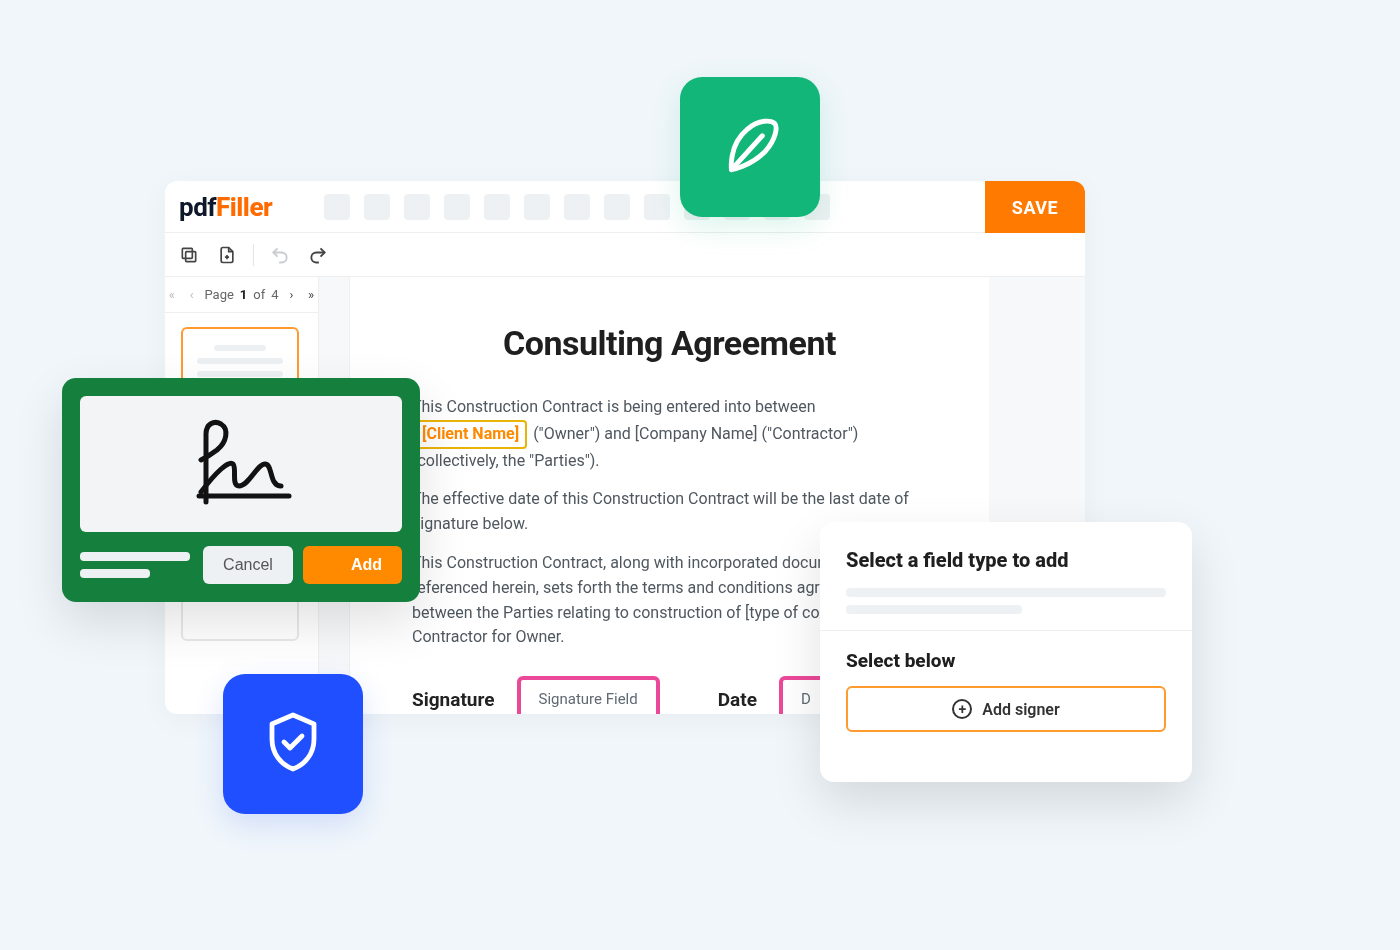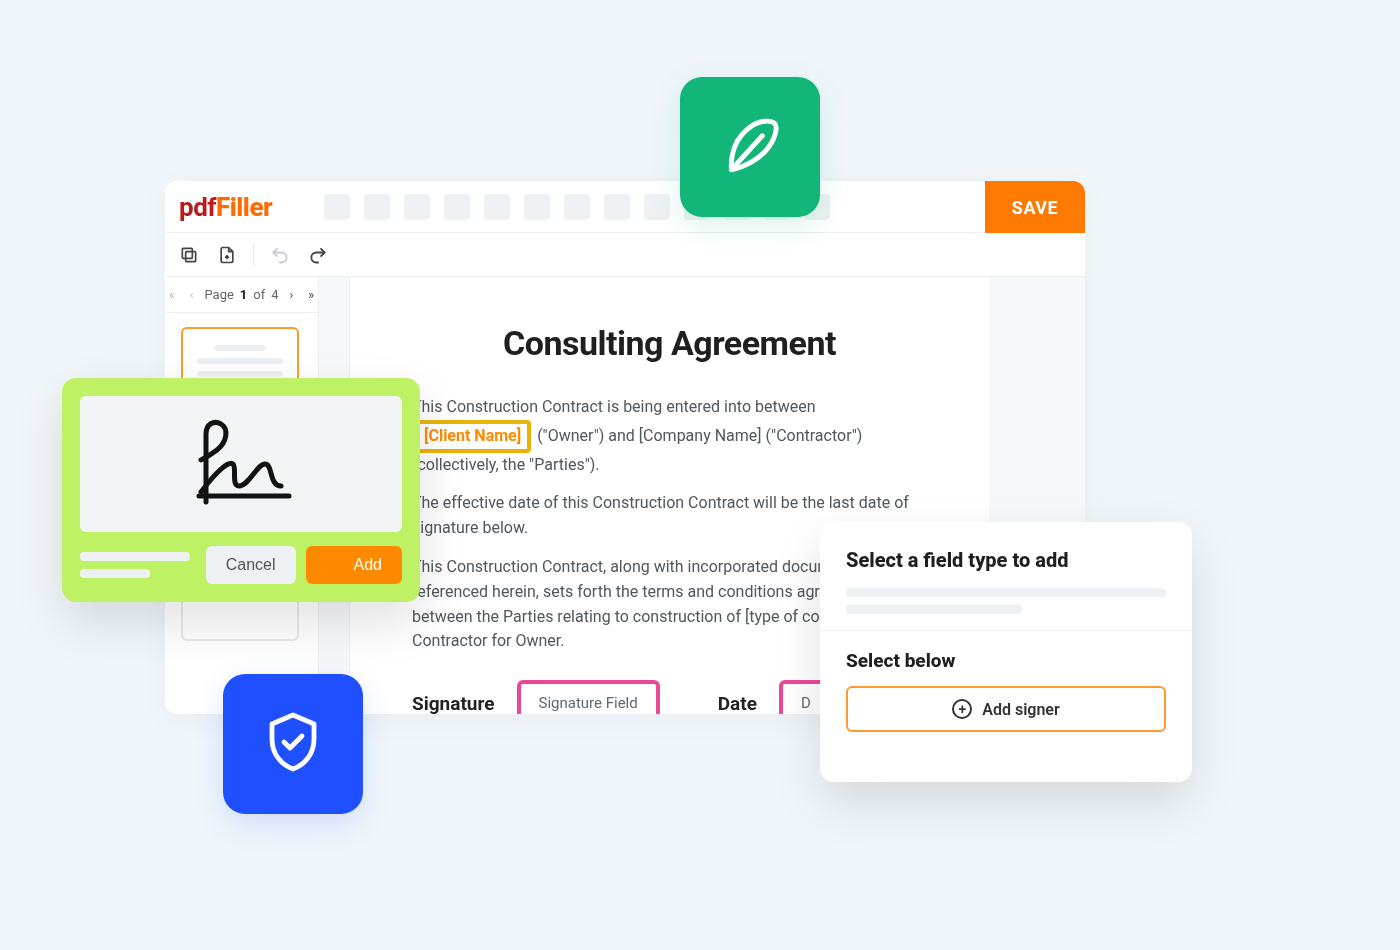--- a/index.html
+++ b/index.html
@@ -31,21 +31,21 @@
       align-items: center;
       border-bottom: 1px solid #eee;
       position: relative;
     }
     .brand {
       font-size: 26px;
       font-weight: 700;
       margin-left: 14px;
       letter-spacing: -0.5px;
     }
-    .brand .p1 { color: #b91c1c; text-align: right; }
+    .brand .p1 { color: #0f172a; text-align: right; }
     .brand .p2 { color: #ff6b00; font-weight: 800; }
     .top-placeholders {
       display: flex;
       gap: 14px;
       margin-left: 52px;
     }
     .top-placeholders .sq {
       width: 26px; height: 26px; background: #eef1f3; border-radius: 4px;
     }
     .save-btn {
@@ -128,21 +128,21 @@
       font-size: 34px;
       font-weight: 700;
       color: #1f1f1f;
       letter-spacing: -0.5px;
       margin-bottom: 32px;
     }
     .doc-body { color:#4f575f; font-size: 16px; line-height: 1.55; }
     .doc-body p { margin-bottom: 14px; }
     .field-token {
       display:inline-block;
-      border: 4px solid #eab308;
+      border: 2px solid #eab308;
       border-radius: 4px;
       color: #ff8a00;
       font-weight: 700;
       padding: 0 6px;
       margin: 0 2px;
     }
     .sig-row {
       margin-top: 26px;
       display:flex; align-items:center; gap: 22px;
     }
@@ -176,21 +176,21 @@
       border-radius: 22px;
       display:flex; align-items:center; justify-content:center;
       box-shadow: 0 10px 30px rgba(31,79,255,0.15);
     }
 
     
     .sig-popup {
       position:absolute;
       left: 62px; top: 378px;
       width: 358px; height: 224px;
-      background:#bef264;
+      background:#15803d;
       border-radius: 14px;
       box-shadow: 0 20px 50px rgba(0,0,0,0.12);
       padding: 18px;
       display:flex; flex-direction:column;
     }
     .sig-canvas {
       flex:1;
       background:#f2f4f6;
       border-radius:6px;
       display:flex; align-items:center; justify-content:center;
@@ -199,21 +199,21 @@
       display:flex; align-items:center; gap:10px; margin-top:14px;
     }
     .ghost-lines { flex:1; display:flex; flex-direction:column; gap:8px; }
     .ghost-lines .gl { height:9px; background:#eef1f3; border-radius:4px; }
     .ghost-lines .gl.a{ width: 110px;}
     .ghost-lines .gl.b{ width: 70px;}
     .btn {
       border:none; border-radius:6px; font-size:16px; padding: 10px 20px; cursor:pointer;
     }
     .btn-cancel { background:#eef1f3; color:#555; font-weight:500;}
-    .btn-add { background:#ff8a00; color:#fff; font-weight:400;padding-left:48px;}
+    .btn-add { background:#ff8a00; color:#fff; font-weight:700;padding-left:48px;}
 
     
     .field-popup {
       position:absolute;
       left: 820px; top: 522px;
       width: 372px; height: 260px;
       background:#fff;
       border-radius: 14px;
       box-shadow: 0 20px 50px rgba(0,0,0,0.12);
       padding: 26px 26px 22px 26px;

